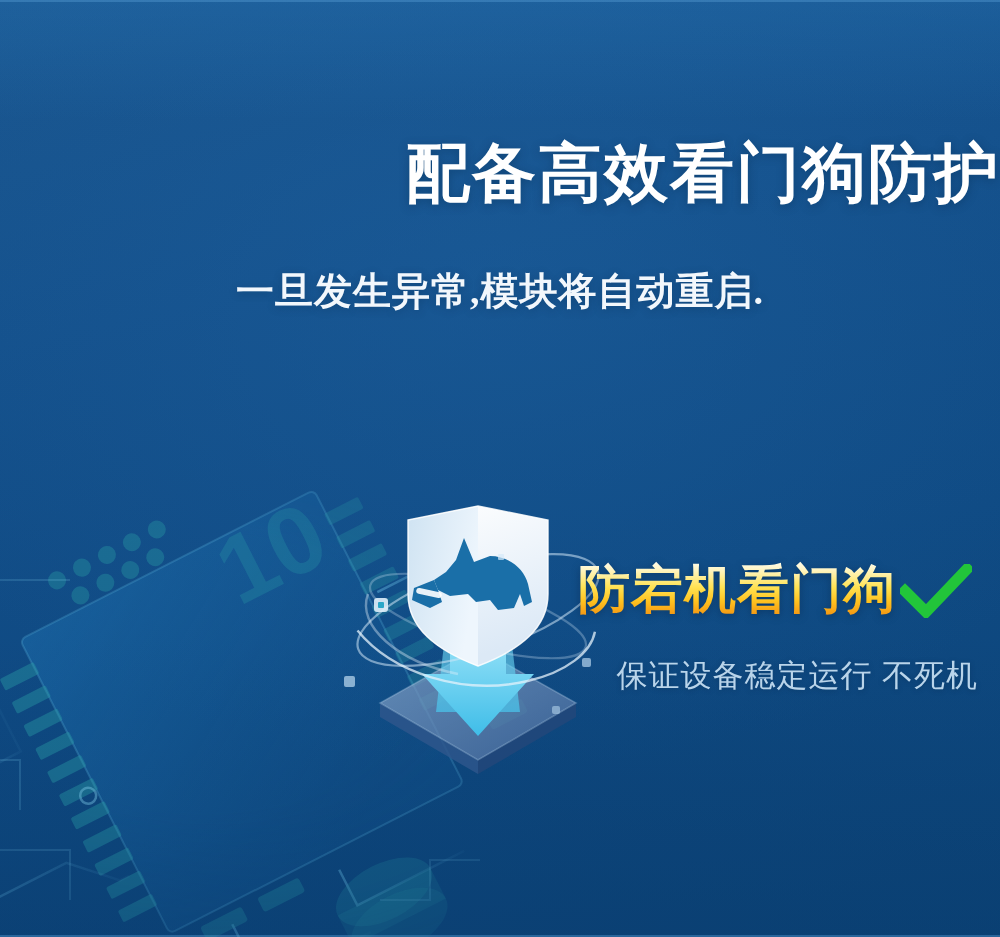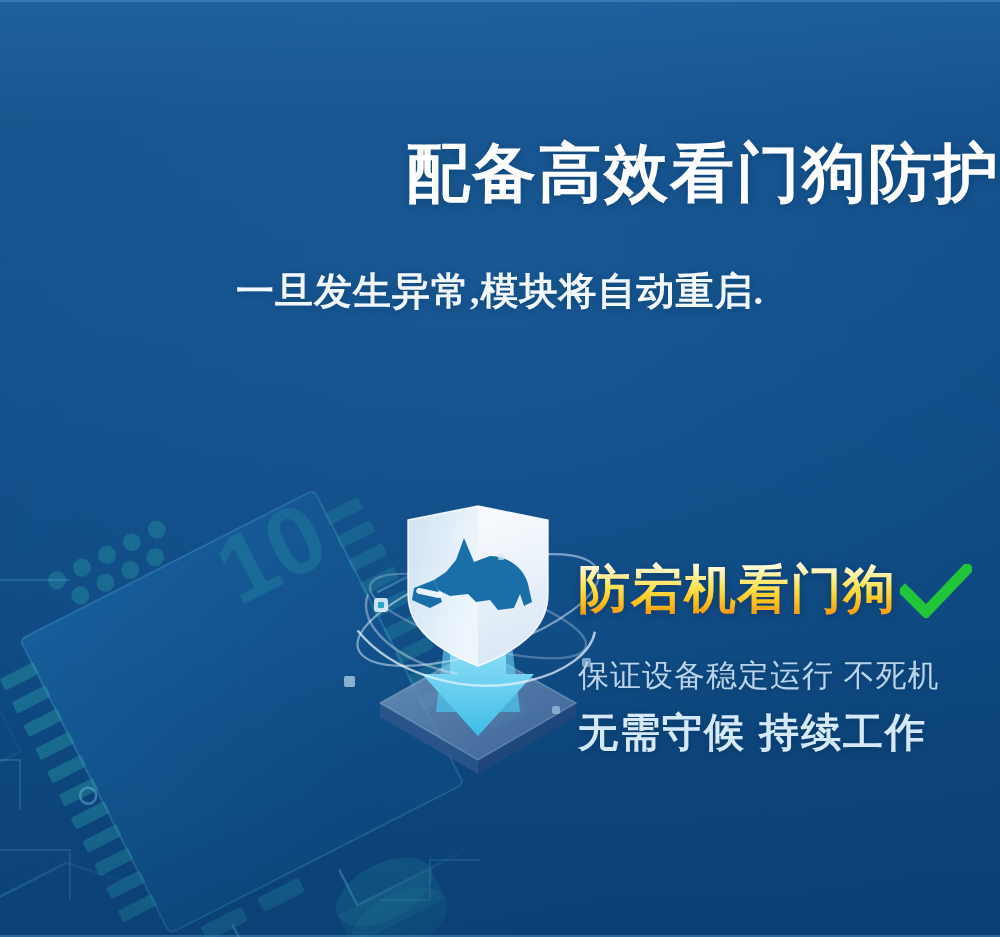--- a/index.html
+++ b/index.html
@@ -84,20 +84,21 @@
     color:transparent;
     -webkit-text-fill-color:transparent;
     filter:drop-shadow(0 2px 4px rgba(4,34,66,.45));
     white-space:nowrap;
   }
   .check{flex:0 0 auto;margin-left:4px;margin-top:2px;}
   .line-a{
     position:absolute;left:578px;top:655px;width:400px;
     color:#b9d4ea;font-size:31px;font-weight:400;letter-spacing:1px;white-space:nowrap;
     text-shadow:0 1px 5px rgba(4,36,70,.35);
+    text-align:right;
   }
   .line-b{
     position:absolute;left:578px;top:705px;width:400px;
     color:#d4e8f8;font-size:40px;font-weight:700;letter-spacing:2px;white-space:nowrap;
     text-shadow:0 2px 7px rgba(4,36,70,.40);
   }
 </style>
 </head>
 <body>
 
@@ -284,15 +285,14 @@
   </div>
 
   <div class="gold-row">
     <span class="gold-text">防宕机看门狗</span>
     <svg class="check" width="72" height="54" viewBox="0 0 72 54">
       <path d="M5 27 L26 48 L67 5" fill="none" stroke="#22c53a" stroke-width="11" stroke-linecap="square" stroke-linejoin="miter"></path>
     </svg>
   </div>
 
   <div class="line-a">保证设备稳定运行 不死机</div>
-  <div class="line-b">无需守候 持续工作</div>
 
 </div>
 
 </body></html>

